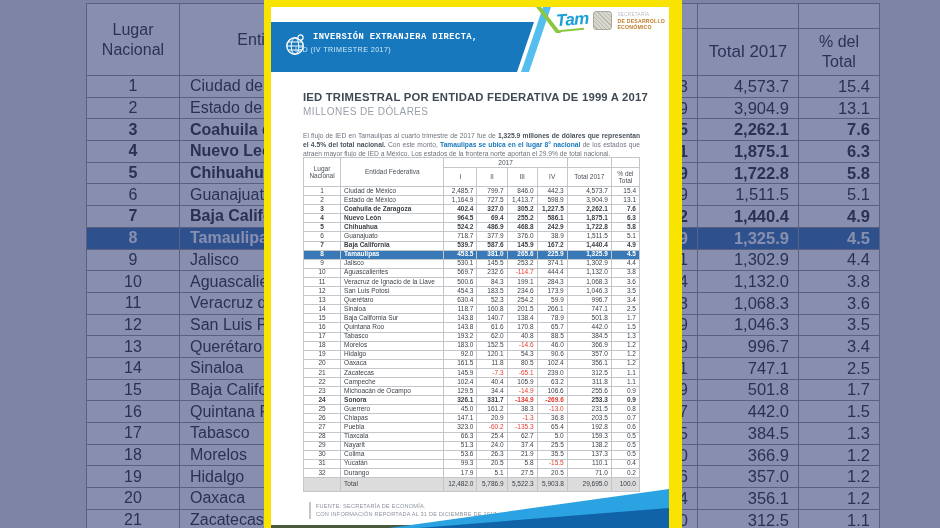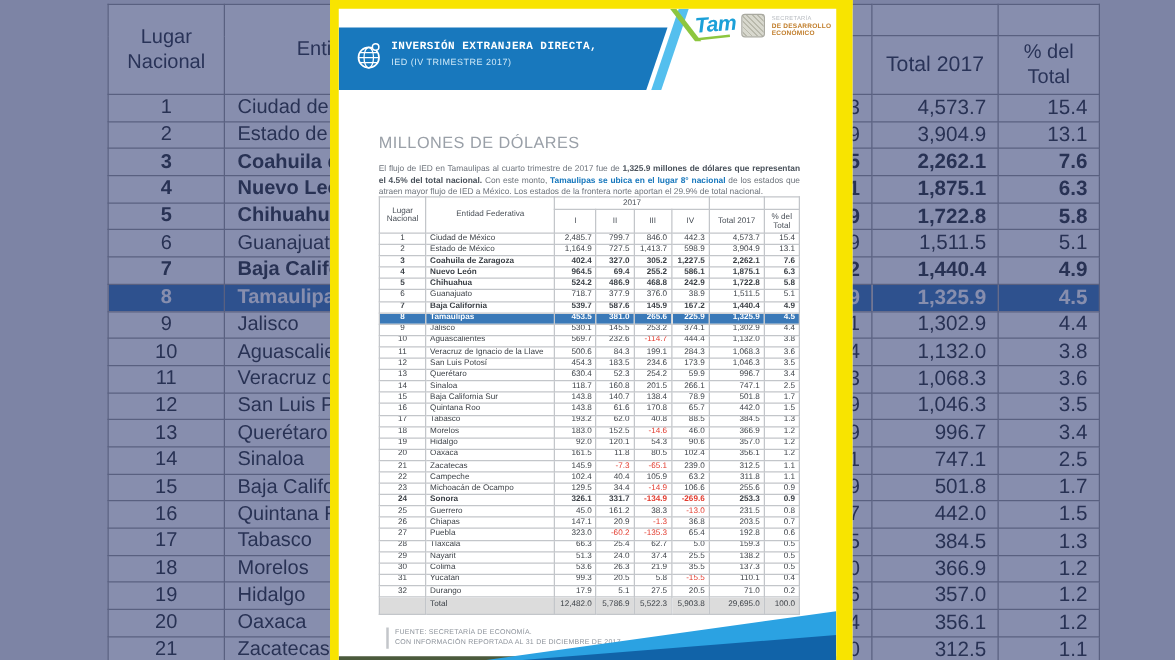--- a/index.html
+++ b/index.html
@@ -21,35 +21,35 @@
   .dim-overlay{position:absolute;inset:0;background:rgba(36,50,108,0.55);z-index:2;}
 
   
   .panel{position:absolute;left:264px;top:0;width:418px;height:528px;box-sizing:border-box;
          background:#ffffff;border-top:7px solid #f8e400;border-left:7px solid #f8e400;
          border-right:13px solid #f8e400;z-index:10;}
   .panel-inner{position:relative;width:398px;height:521px;overflow:hidden;}
 
   .band-svg{position:absolute;left:0;top:0;}
   .band-title{position:absolute;left:42px;top:25px;font-size:8.8px;font-weight:bold;color:#ffffff;letter-spacing:.4px;font-family:Liberation Mono, monospace;}
-  .band-sub{position:absolute;left:42px;top:38px;font-size:7.2px;color:#cfe9f8;letter-spacing:.4px;}
+  .band-sub{position:absolute;left:24px;top:38px;font-size:7.2px;color:#cfe9f8;letter-spacing:.4px;}
   .globe{position:absolute;left:14px;top:26px;}
 
   .logo-row{position:absolute;right:4px;top:4px;display:flex;align-items:flex-start;gap:5px;}
   .tam-word{font-size:17px;font-weight:bold;font-style:italic;color:#1ba0d8;line-height:1;
             transform:rotate(-4deg);letter-spacing:-.5px;}
   .tam-swash{width:26px;height:2px;background:#8dc63f;margin:1px 0 0 2px;transform:rotate(-6deg);}
   .seal{width:17px;height:17px;border:1px solid #a9a9a0;border-radius:3px;
         background:repeating-linear-gradient(45deg,#d8d8ce 0 2px,#b9b9ac 2px 3px);}
   .agency{display:flex;flex-direction:column;line-height:1.25;padding-top:1px;}
   .agency .a1{font-size:4.6px;color:#b7bbc0;letter-spacing:.3px;}
   .agency .a2{font-size:5.2px;font-weight:bold;color:#c07c28;letter-spacing:.2px;}
 
   .doc-title{position:absolute;left:32px;top:84px;font-size:11.3px;font-weight:bold;color:#3f4a55;letter-spacing:.2px;}
-  .doc-subtitle{position:absolute;left:32px;top:99px;font-size:13px;color:#9aa0a8;letter-spacing:.4px;}
+  .doc-subtitle{position:absolute;left:32px;top:99px;font-size:10px;color:#9aa0a8;letter-spacing:.4px;}
   .intro{position:absolute;left:32px;top:117px;width:337px;font-size:6.7px;line-height:1.4;
          color:#6e747c;text-align:justify;}
   .intro .seg-b{font-weight:bold;color:#4a525b;}
   .intro .seg-a{font-weight:bold;color:#1878bd;}
 
   .main-table{position:absolute;left:32px;top:150px;width:337px;border-collapse:collapse;table-layout:fixed;
               font-size:6.5px;color:#3a3f45;}
   .main-table th,.main-table td{border:1px solid #c3c6ca;padding:0 3px;overflow:hidden;white-space:nowrap;line-height:1.05;}
   .main-table th{font-weight:normal;color:#4a5058;text-align:center;line-height:1.15;}
   .main-table tr.hrow1{height:10px;}
@@ -345,20 +345,21 @@
         <div class="tam-swash"></div>
       </div>
       <div class="seal"></div>
       <div class="agency">
         <span class="a1">SECRETARÍA</span>
         <span class="a2">DE DESARROLLO</span>
         <span class="a2">ECONÓMICO</span>
       </div>
     </div>
 
+    <div class="doc-title">IED TRIMESTRAL POR ENTIDAD FEDERATIVA DE 1999 A 2017</div>
     <div class="doc-subtitle">MILLONES DE DÓLARES</div>
 
     <p class="intro" id="intro-p"><span class="seg-n">El flujo de IED en Tamaulipas al cuarto trimestre de 2017 fue de </span><span class="seg-b">1,325.9 millones de dólares que representan el 4.5% del total nacional.</span><span class="seg-n"> Con este monto, </span><span class="seg-a">Tamaulipas se ubica en el lugar 8° nacional</span><span class="seg-n"> de los estados que atraen mayor flujo de IED a México. Los estados de la frontera norte aportan el 29.9% de total nacional.</span></p>
 
     <table class="main-table">
       <colgroup>
         <col style="width:37px">
           <col style="width:103px">
         <col style="width:33px">
           <col style="width:30px">

